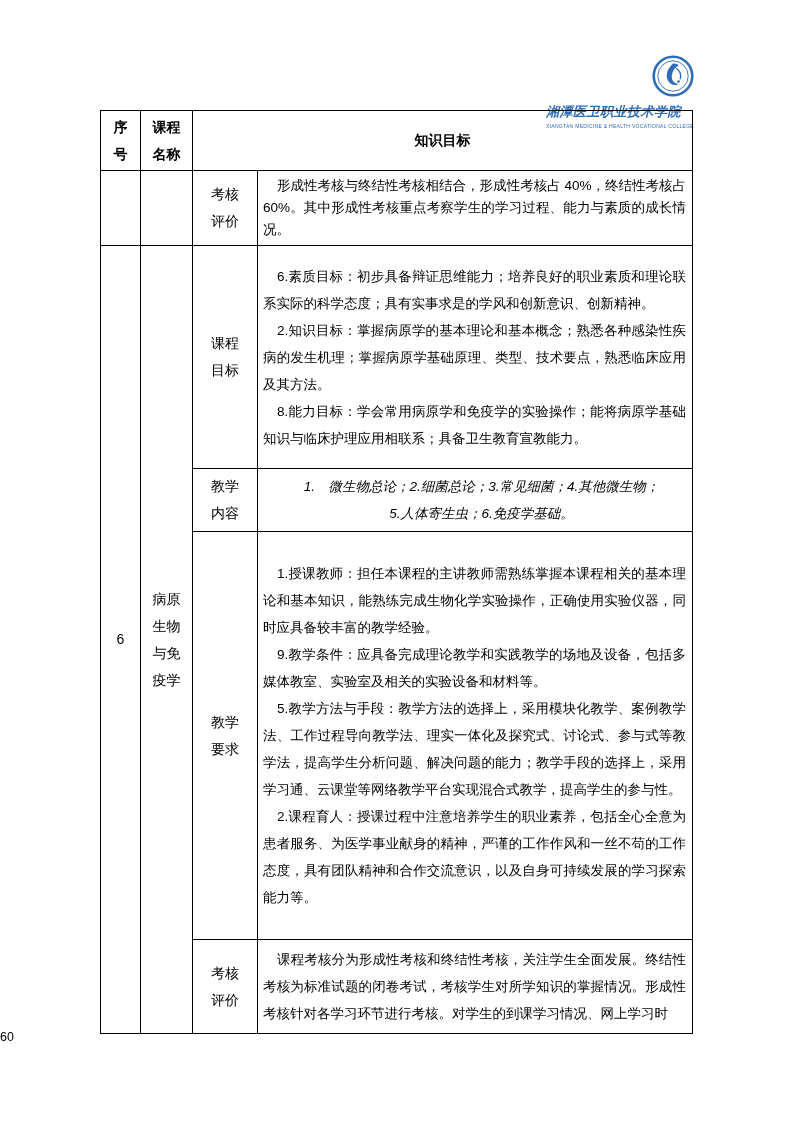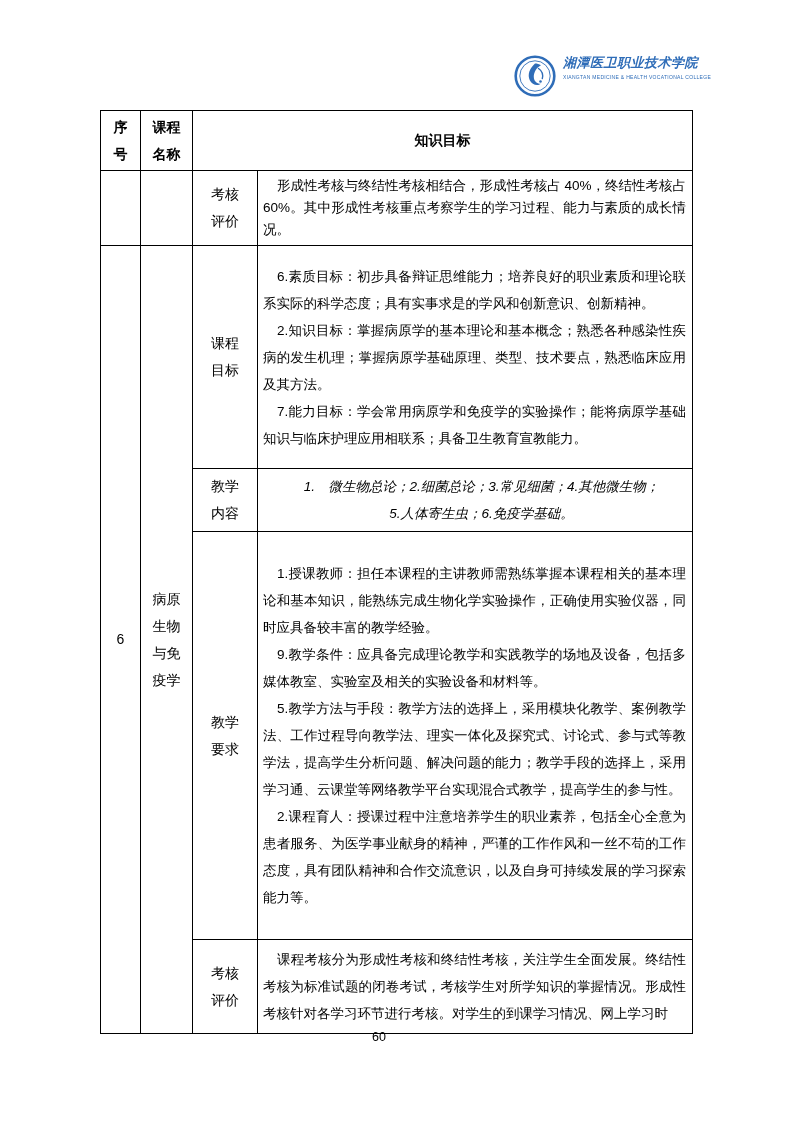--- a/index.html
+++ b/index.html
@@ -7,21 +7,21 @@
   body {
     background:#ffffff;
     font-family:"Liberation Sans","DejaVu Sans",sans-serif;
     color:#000;
     position:relative;
     overflow:hidden;
   }
   .page { position:absolute; inset:0; background:#fff; }
 
   
-  .header-logo { position:absolute; top:55px; left:514px; width:180px; display:flex; align-items:flex-start; gap:7px; }
+  .header-logo { position:absolute; top:55px; left:514px; width:180px; display:flex; align-items:flex-end; gap:7px;flex-direction:column; }
   .logo-emblem { flex:0 0 auto; }
   .logo-textcol { display:flex; flex-direction:column; justify-content:center; }
   .logo-title {
     color:#2f6db8; font-size:13px; font-weight:bold; font-style:italic;
     letter-spacing:0.5px; white-space:nowrap; line-height:16px;
     font-family:"Liberation Serif","DejaVu Serif",serif;
   }
   .logo-subtitle { color:#2f6db8; font-size:5px; letter-spacing:0.3px; white-space:nowrap; margin-top:3px; }
 
   
@@ -49,21 +49,21 @@
   .r-header { height:60px; }
   .r-prev   { height:67px; }
   .r-obj    { height:223px; }
   .r-cont   { height:60px; }
   .r-req    { height:408px; }
   .r-eval   { height:94px; }
 
   
   .page-number {
     position:absolute; top:1030px; left:0; width:758px;
-    text-align:center; font-size:12.5px;
+    text-align:left; font-size:12.5px;
   }
 </style>
 </head>
 <body>
 
 <div class="page">
 
   <div class="header-logo">
     <svg class="logo-emblem" width="42" height="42" viewBox="0 0 42 42">
       <circle cx="21" cy="21" r="19.3" fill="#ffffff" stroke="#2f6db8" stroke-width="2.6"></circle>
@@ -109,21 +109,21 @@
       <td class="seq-cell" rowspan="4">6</td>
       <td class="course-cell" rowspan="4">病原
 生物
 与免
 疫学</td>
       <td class="label-cell">课程
 目标</td>
       <td class="content-cell">
         <p>6.素质目标：初步具备辩证思维能力；培养良好的职业素质和理论联系实际的科学态度；具有实事求是的学风和创新意识、创新精神。</p>
         <p>2.知识目标：掌握病原学的基本理论和基本概念；熟悉各种感染性疾病的发生机理；掌握病原学基础原理、类型、技术要点，熟悉临床应用及其方法。</p>
-        <p>7.能力目标：学会常用病原学和免疫学的实验操作；能将病原学基础知识与临床护理应用相联系；具备卫生教育宣教能力。</p>
+        <p>8.能力目标：学会常用病原学和免疫学的实验操作；能将病原学基础知识与临床护理应用相联系；具备卫生教育宣教能力。</p>
       </td>
     </tr>
 
     <tr class="r-cont">
       <td class="label-cell">教学
 内容</td>
       <td class="content-cell list">
         <p>1.　微生物总论；2.细菌总论；3.常见细菌；4.其他微生物；</p>
         <p>5.人体寄生虫；6.免疫学基础。</p>
       </td>

